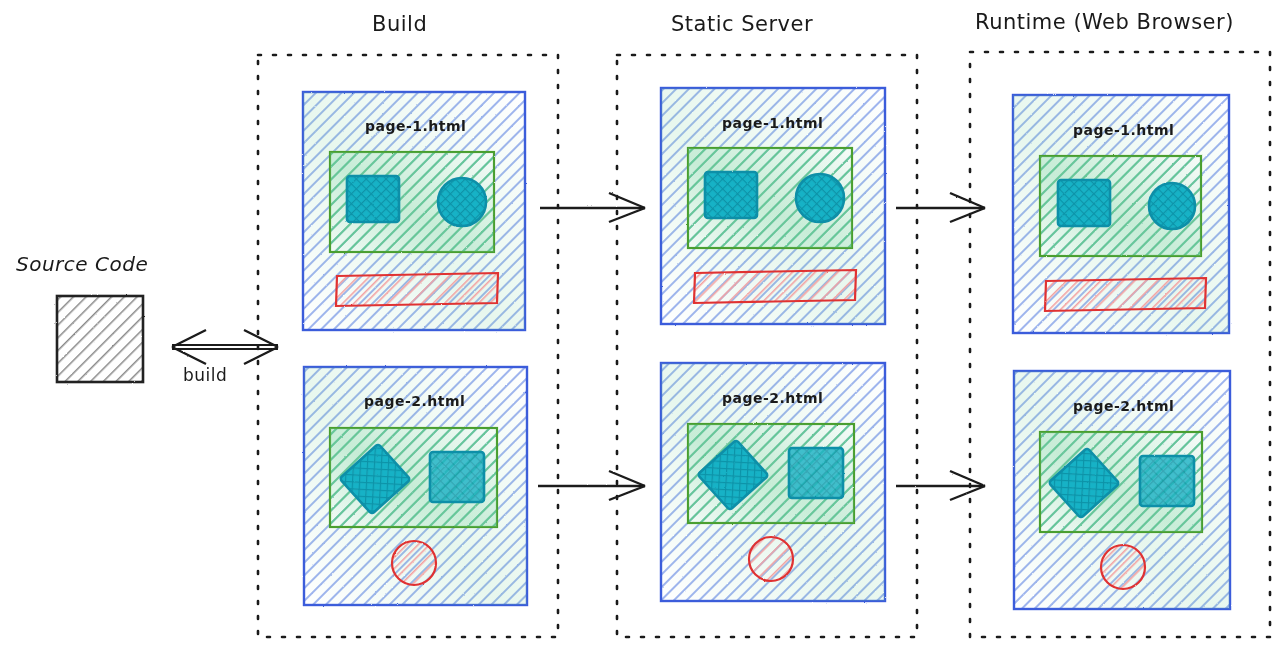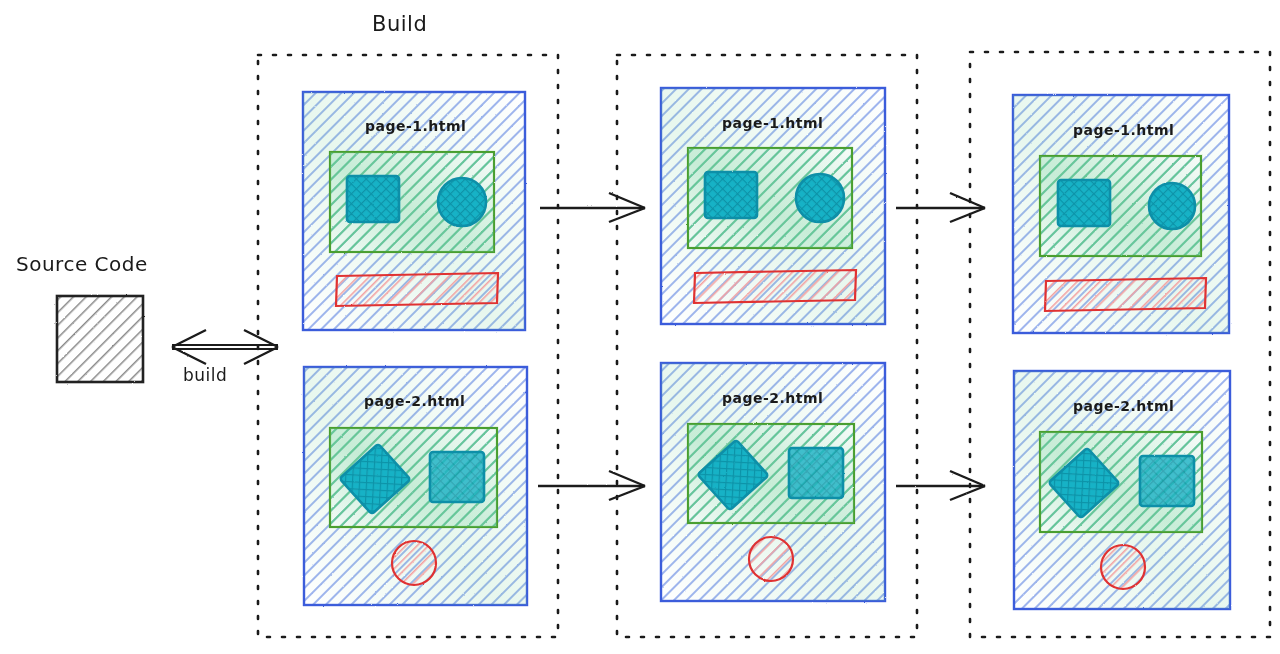--- a/index.html
+++ b/index.html
@@ -226,22 +226,24 @@
       <path d="M645 486 L609 500"></path>
     </g>
     <g stroke="#1a1a1a" fill="none" stroke-width="2.4" filter="url(#rough)">
       <line x1="896" y1="486" x2="985" y2="486"></line>
       <path d="M985 486 L950 471"></path>
       <path d="M985 486 L950 500"></path>
     </g>
   </svg>
 
   <div class="hand-label stage-title" style="left:372px;top:12px;">Build</div>
-
-  <div class="hand-label src-label" style="left:16px;top:252px;">Source Code</div>
+  <div class="hand-label stage-title" style="left:671px;top:12px;">Static Server</div>
+  <div class="hand-label stage-title" style="left:975px;top:10px;">Runtime (Web Browser)</div>
+
+  <div class="hand-label src-label" style="left:16px;top:252px;font-style:italic;">Source Code</div>
 
   <div class="hand-label build-label" style="left:183px;top:365px;">build</div>
 
   <div class="hand-label page-title" style="left:365px;top:118px;">page-1.html</div>
   <div class="hand-label page-title" style="left:722px;top:115px;">page-1.html</div>
   <div class="hand-label page-title" style="left:1073px;top:122px;">page-1.html</div>
 
   <div class="hand-label page-title" style="left:364px;top:393px;">page-2.html</div>
   <div class="hand-label page-title" style="left:722px;top:390px;">page-2.html</div>
   <div class="hand-label page-title" style="left:1073px;top:398px;">page-2.html</div>

